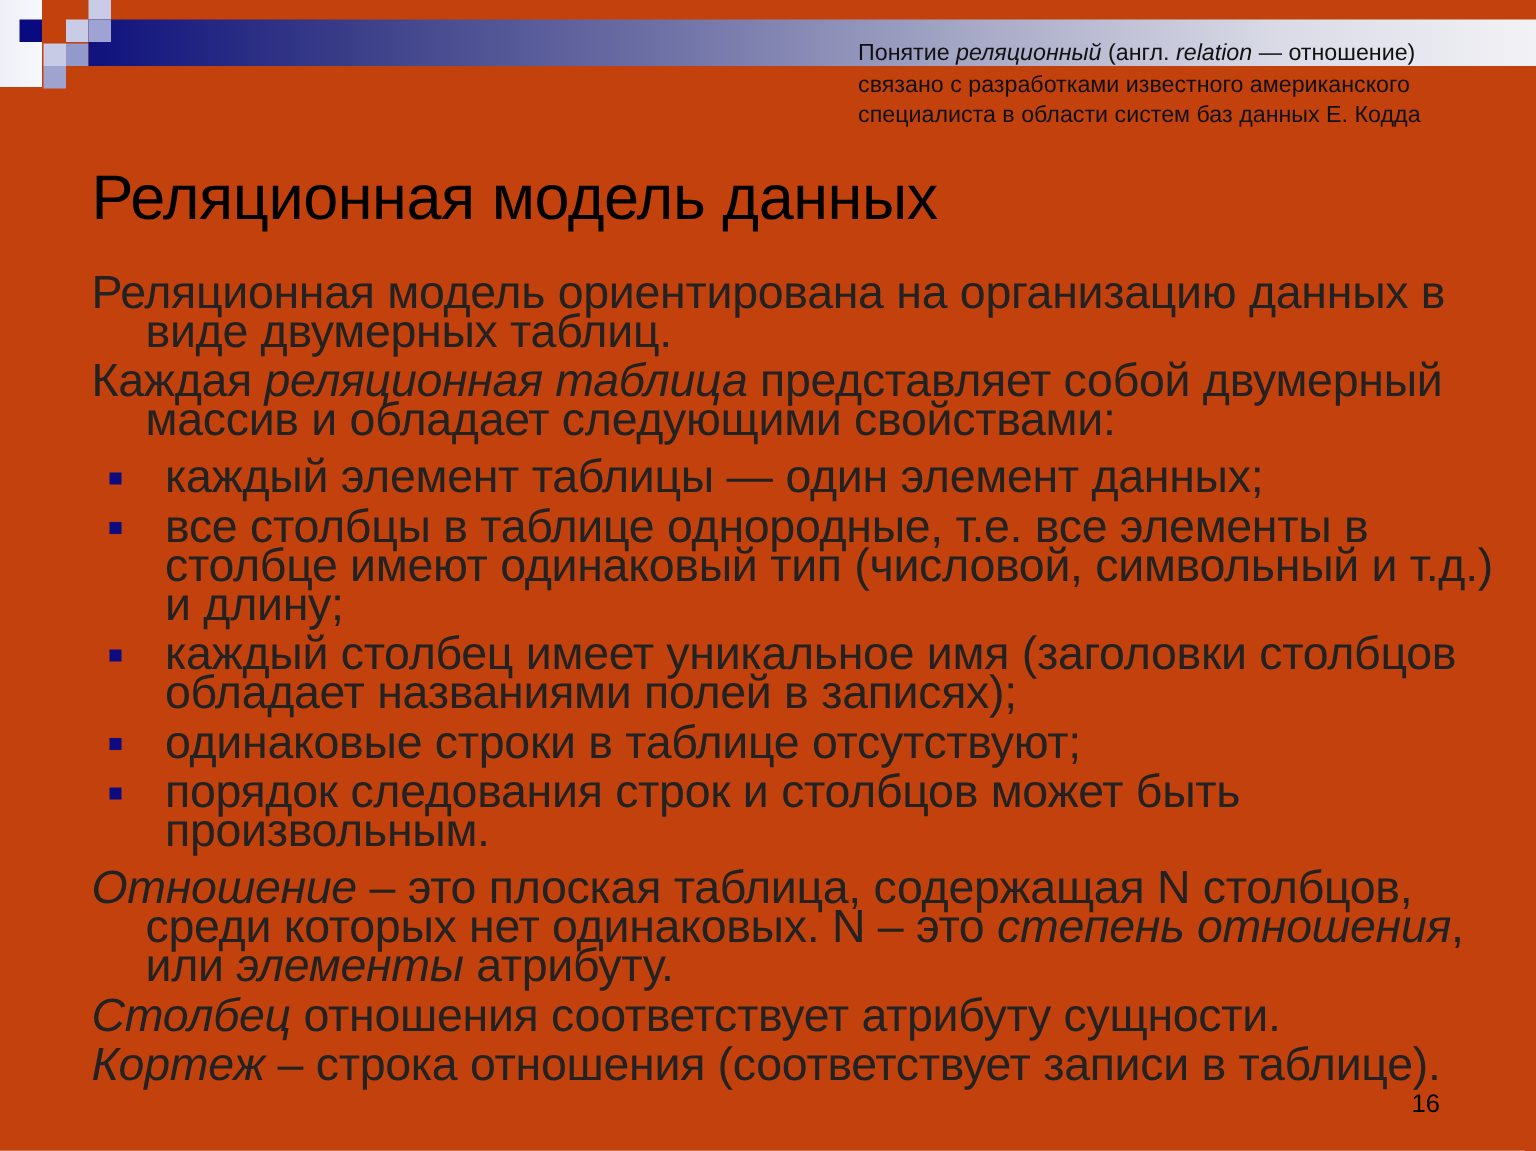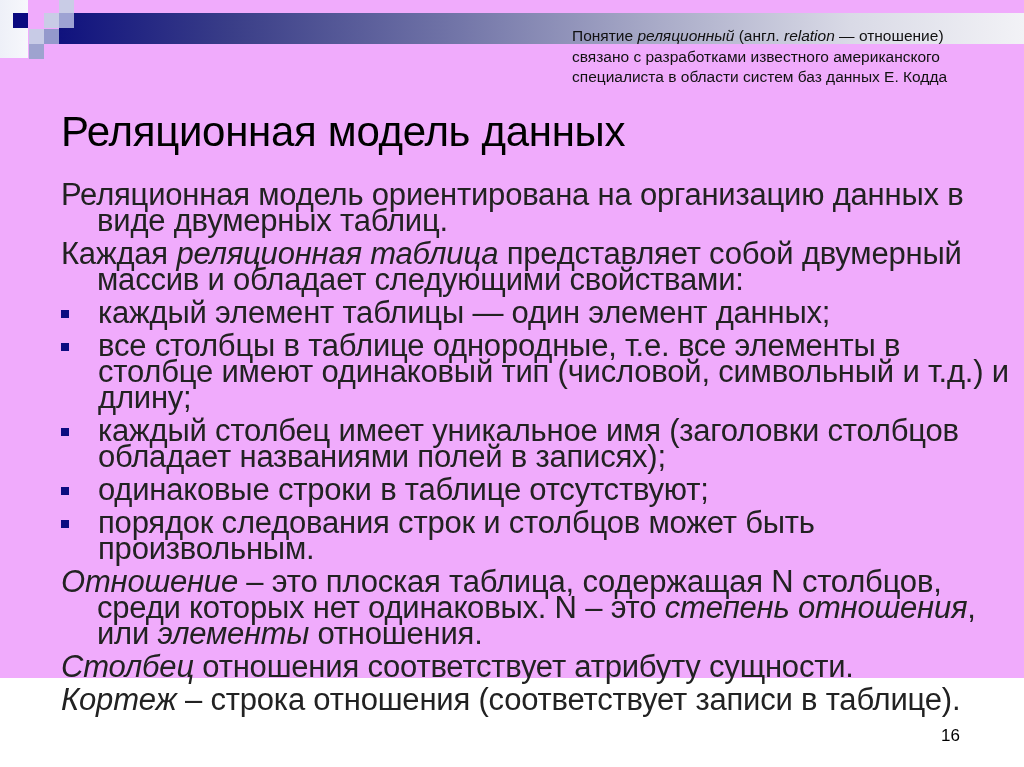--- a/index.html
+++ b/index.html
@@ -3,21 +3,21 @@
   <meta charset="utf-8">
   <style>
     html, body { margin: 0; padding: 0; }
     body {
       width: 1024px; height: 767px; overflow: hidden;
       background: #ffffff;
       font-family: "Liberation Sans", sans-serif;
       color: #000;
       position: relative;
     }
-    .slide { position: absolute; left: 0; top: 0; width: 1024px; height: 678px; background: #f0abfc; }
+    .slide { position: absolute; left: 0; top: 0; width: 1024px; height: 767px; background: #c2410c; }
 
     
     .sq { position: absolute; }
     .sq-a { left: 0; top: 0; width: 28px; height: 58px; background: linear-gradient(90deg,#eef0f8,#f7f8fc); }
     .sq-b { left: 13px; top: 13px; width: 15px; height: 15px; background: #0a0a80; }
     .sq-c { left: 29px; top: 29px; width: 15px; height: 15px; background: #c8cbe6; }
     .sq-d { left: 29px; top: 44px; width: 15px; height: 15px; background: #9ea3cf; }
     .sq-e { left: 44px; top: 13px; width: 15px; height: 15px; background: #c9cce6; }
     .sq-f { left: 44px; top: 29px; width: 15px; height: 15px; background: #9499cc; }
     .sq-g { left: 59px; top: 0; width: 15px; height: 13px; background: #c9cce6; }
@@ -36,21 +36,21 @@
 
     .title {
       position: absolute; left: 61px; top: 104px;
       font-size: 42px; line-height: 56px; color: #000; white-space: nowrap;
       letter-spacing: -0.3px;
     }
 
     .body { position: absolute; left: 61px; top: 182px; width: 950px; font-size: 31px; color: #222; }
     .para { position: relative; padding-left: 36px; text-indent: -36px; line-height: 26px; margin-bottom: 7px; letter-spacing: -0.2px; }
     .para i { font-style: italic; }
-    .bullets { list-style: none; margin: 0; padding: 0; }
+    .bullets { list-style: none; margin: 12px; padding: 0; }
     .bullet { position: relative; padding-left: 37px; line-height: 26px; margin-bottom: 7px; letter-spacing: -0.2px; }
     .bullet-icon {
       position: absolute; left: 0; top: 10px; width: 8px; height: 8px; background: #0c0c80;
     }
     .slide-number {
       position: absolute; left: 941px; top: 726px; font-size: 17px; font-weight: normal; color: #000;
     }
   </style>
 </head>
 <body>
@@ -80,19 +80,19 @@
     <div class="para"><span>Каждая </span><i>реляционная таблица</i><span> представляет собой двумерный массив и обладает следующими свойствами:</span></div>
 
     <ul class="bullets">
       <li class="bullet"><span class="bullet-icon"></span><span>каждый элемент таблицы — один элемент данных;</span></li>
       <li class="bullet"><span class="bullet-icon"></span><span>все столбцы в таблице однородные, т.е. все элементы в столбце имеют одинаковый тип (числовой, символьный и т.д.) и длину;</span></li>
       <li class="bullet"><span class="bullet-icon"></span><span>каждый столбец имеет уникальное имя (заголовки столбцов обладает названиями полей в записях);</span></li>
       <li class="bullet"><span class="bullet-icon"></span><span>одинаковые строки в таблице отсутствуют;</span></li>
       <li class="bullet"><span class="bullet-icon"></span><span>порядок следования строк и столбцов может быть произвольным.</span></li>
     </ul>
 
-    <div class="para"><i>Отношение</i><span> – это плоская таблица, содержащая N столбцов, среди которых нет одинаковых. N – это </span><i>степень отношения</i><span>, или </span><i>элементы</i><span> отношения.</span></div>
+    <div class="para"><i>Отношение</i><span> – это плоская таблица, содержащая N столбцов, среди которых нет одинаковых. N – это </span><i>степень отношения</i><span>, или </span><i>элементы</i><span> атрибуту.</span></div>
     <div class="para"><i>Столбец</i><span> отношения соответствует атрибуту сущности.</span></div>
     <div class="para"><i>Кортеж</i><span> – строка отношения (соответствует записи в таблице).</span></div>
   </div>
 
   <div class="slide-number">16</div>
 </div>
 
 </body></html>

